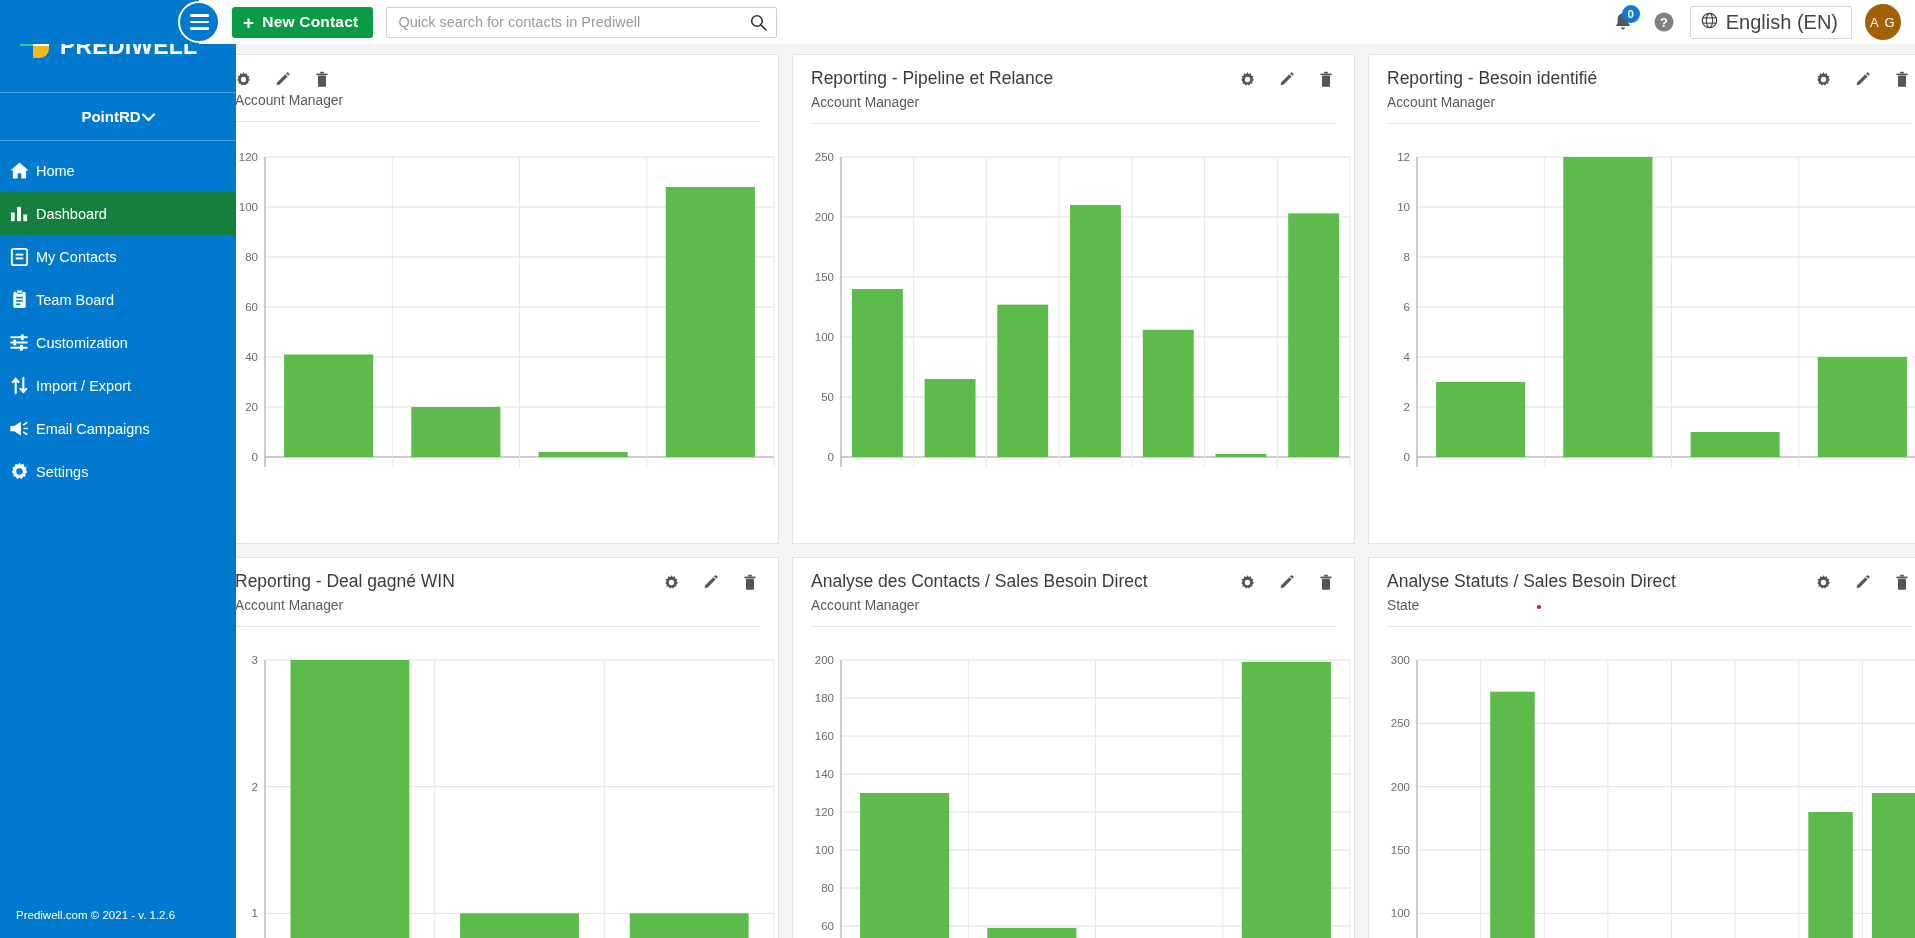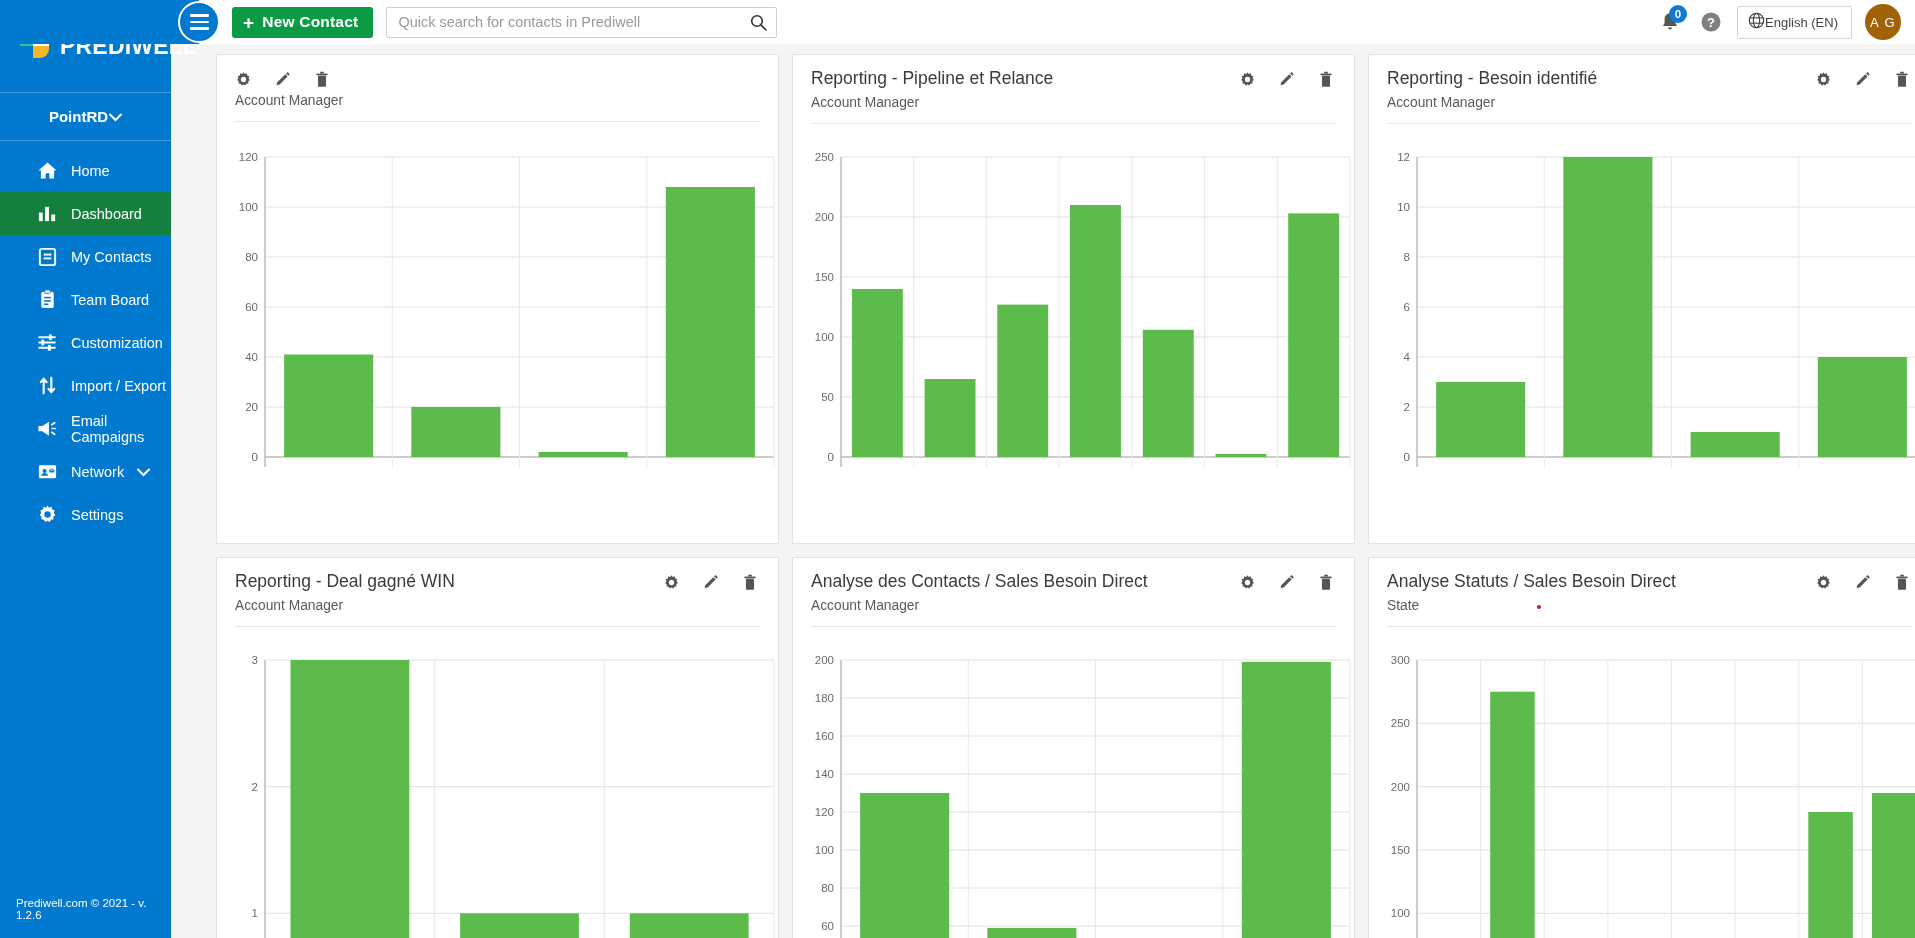--- a/index.html
+++ b/index.html
@@ -65,51 +65,51 @@
     position: absolute; top: 5px; right: 4px;
     min-width: 18px; height: 18px; border-radius: 9px;
     background: #1378d6; color: #fff;
     font-size: 11.5px; font-weight: bold;
     display: flex; align-items: center; justify-content: center;
     padding: 0 4px;
   }
   .help-icon-wrap { width: 40px; height: 44px; display: flex; align-items: center; justify-content: center; cursor: pointer; }
   .lang-btn {
     height: 33px; border: 1px solid #d4d4d4; border-radius: 2px;
-    background: #fff; display: flex; align-items: center; 
+    background: #fff; display: flex; align-items: center; gap: 8px;
     padding: 0 13px 0 10px; margin-left: 6px; cursor: pointer;
-    font-size: 13px; color: #444;
+    font-size: 20px; color: #444;
   }
   .avatar {
     width: 36px; height: 36px; border-radius: 50%;
     background: #a16207; color: #fff;
     display: flex; align-items: center; justify-content: center;
     font-size: 13px; font-weight: normal; letter-spacing: 1.5px;
     margin-left: 13px; cursor: pointer;
   }
 
   
   #sidebar {
     position: absolute; left: 0; top: 0;
-    width: 171px; height: 938px;
+    width: 236px; height: 938px;
     background: #0079CE; z-index: 30;
     display: flex; flex-direction: column;
   }
   .logo-area { height: 92px; display: flex; align-items: center; padding-left: 17px; }
   .logo-mark { width: 40px; height: 38px; flex: none; }
   .logo-text { color: #fff; font-size: 23px; font-weight: bold; letter-spacing: .2px; margin-left: 3px; }
   .sidebar-div { height: 1px; background: rgba(255,255,255,.28); margin: 0 0 0 0; }
   .org-row {
     height: 47px; display: flex; align-items: center; justify-content: center;
     gap: 1px; color: #fff; font-size: 15px; font-weight: bold; cursor: pointer;
   }
   .nav { padding-top: 8px; }
   .nav-item {
     height: 43px; display: flex; align-items: center;
-    padding-left: 36px; gap: 13px; cursor: pointer;
+    padding-left: 8px; gap: 6px; cursor: pointer;
     color: #fff; font-size: 14.5px;
   }
   .nav-item.active { background: #15803d; }
   .nav-ico { width: 22px; height: 22px; flex: none; display: flex; align-items: center; justify-content: center; }
   .nav-label { flex: 1; }
   .nav-caret { margin-right: 22px; }
   .footer-note {
     margin-top: auto; color: #fff; font-size: 11.5px; font-weight: normal;
     padding: 0 0 17px 16px;
   }
@@ -239,35 +239,20 @@
         <span class="nav-label">Import / Export</span>
       </div>
       <div class="nav-item">
         <span class="nav-ico">
           <svg width="22" height="21" viewBox="0 0 22 22">
             <path d="M2 8.5 L2 14 L6 14 L13 18.5 V4 L6 8.5 z" fill="#fff"></path>
             <path d="M16 7 L19 5 M16.5 11 h3.2 M16 15 L19 17" stroke="#fff" stroke-width="1.8" stroke-linecap="round"></path>
           </svg>
         </span>
         <span class="nav-label">Email Campaigns</span>
-      </div>
-      <div class="nav-item">
-        <span class="nav-ico">
-          <svg width="21" height="21" viewBox="0 0 22 22">
-            <rect x="2" y="4.5" width="18" height="13.5" rx="1.5" fill="#fff"></rect>
-            <circle cx="8" cy="10.5" r="2.2" fill="#0079CE"></circle>
-            <path d="M4.5 15.5 c0 -2 1.6 -3 3.5 -3 s3.5 1 3.5 3 z" fill="#0079CE"></path>
-            <path d="M13 8 h5 v4 h-5 z" fill="#0079CE"></path>
-            <path d="M13 8 l2.5 2 L18 8" stroke="#fff" stroke-width="0.9" fill="none"></path>
-          </svg>
-        </span>
-        <span class="nav-label">Network</span>
-        <span class="nav-caret"><svg width="13" height="9" viewBox="0 0 13 9">
-            <path d="M1 1.5 L6.5 7 L12 1.5" stroke="#fff" stroke-width="2" fill="none" stroke-linecap="round"></path>
-          </svg></span>
       </div>
       <div class="nav-item">
         <span class="nav-ico">
           <svg width="21" height="21" viewBox="0 0 22 22">
             <path d="M11 1.5 l1.5 2.3 2.7 -.8 .6 2.8 2.7 .9 -1 2.6 1.8 2.2 -2.2 1.8 .4 2.8 -2.8 .3 -1.3 2.5 -2.4 -1.4 -2.4 1.4 -1.3 -2.5 -2.8 -.3 .4 -2.8 -2.2 -1.8 1.8 -2.2 -1 -2.6 2.7 -.9 .6 -2.8 2.7 .8 z" fill="#fff"></path>
             <circle cx="11" cy="11" r="3.4" fill="#0079CE"></circle>
           </svg>
         </span>
         <span class="nav-label">Settings</span>
       </div>

